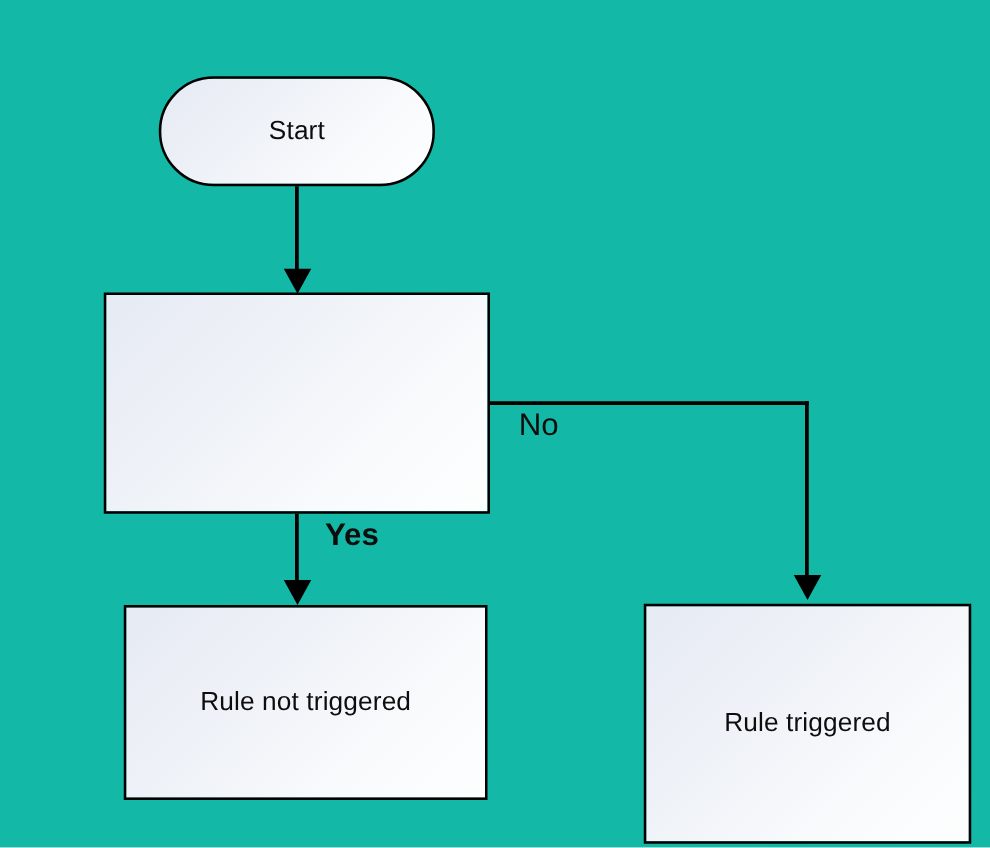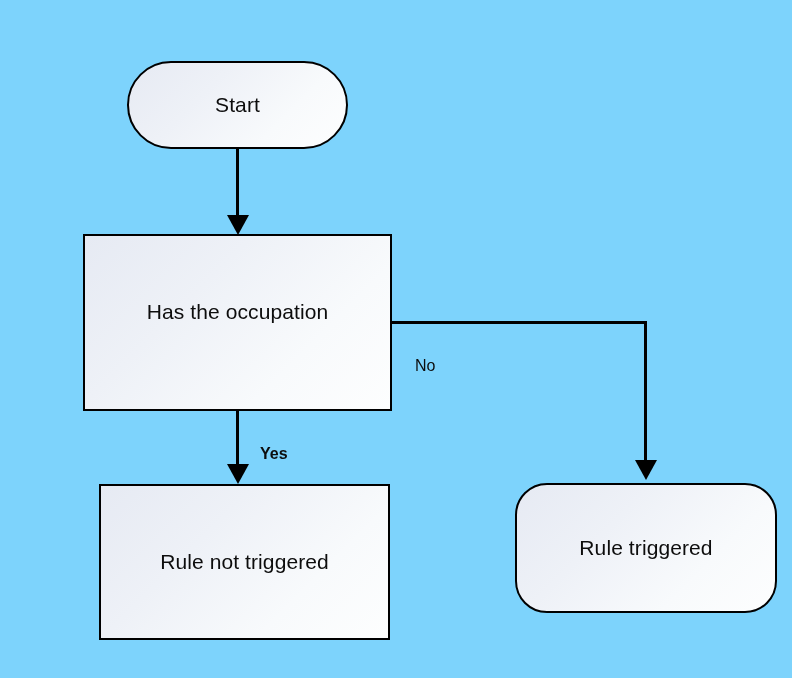--- a/index.html
+++ b/index.html
@@ -8,21 +8,21 @@
     padding: 0;
     background: #ffffff;
   }
   body {
     font-family: "Liberation Sans", "DejaVu Sans", sans-serif;
   }
   #canvas {
     position: relative;
     width: 792px;
     height: 678px;
-    background: #7dd3fc;
+    background: #14b8a6;
     overflow: hidden;
   }
 
   
   .node {
     position: absolute;
     box-sizing: border-box;
     border: 2px solid #000000;
     background-image: linear-gradient(135deg, #e6eaf3 0%, #eef1f7 35%, #f8fafc 70%, #fdfefe 100%);
     display: flex;
@@ -62,22 +62,21 @@
     left: 99px;
     top: 484px;
     width: 291px;
     height: 156px;
   }
 
   #node-triggered {
     left: 515px;
     top: 483px;
     width: 262px;
-    height: 130px;
-    border-radius: 32px;
+    height: 192px;
   }
 
   .node-text {
     display: block;
     padding: 0 8px;
   }
 
   
   .line {
     position: absolute;
@@ -143,25 +142,24 @@
     border-left: 11px solid transparent;
     border-right: 11px solid transparent;
     border-top: 20px solid #000000;
     z-index: 1;
   }
 
   
   .edge-label {
     position: absolute;
     color: #0d0d0d;
-    font-size: 16px;
+    font-size: 25px;
     line-height: 1;
     white-space: nowrap;
     z-index: 3;
-    margin-top: 30px;
   }
   #label-yes {
     left: 260px;
     top: 416px;
     font-weight: bold;
   }
   #label-no {
     left: 415px;
     top: 328px;
   }
@@ -180,21 +178,21 @@
   <div class="line hline" id="line-no-horizontal"></div>
   <div class="line vline" id="line-no-vertical"></div>
   <div id="arrow-no"></div>
 
   <div class="node" id="node-start">
     <span class="node-text">Start</span>
   </div>
 
   <div class="node" id="node-decision">
     <span class="node-text">
-      <span>Has the occupation</span><br>
+      <br>
     </span>
   </div>
 
   <div class="node" id="node-not-triggered">
     <span class="node-text">Rule not triggered</span>
   </div>
 
   <div class="node" id="node-triggered">
     <span class="node-text">Rule triggered</span>
   </div>

